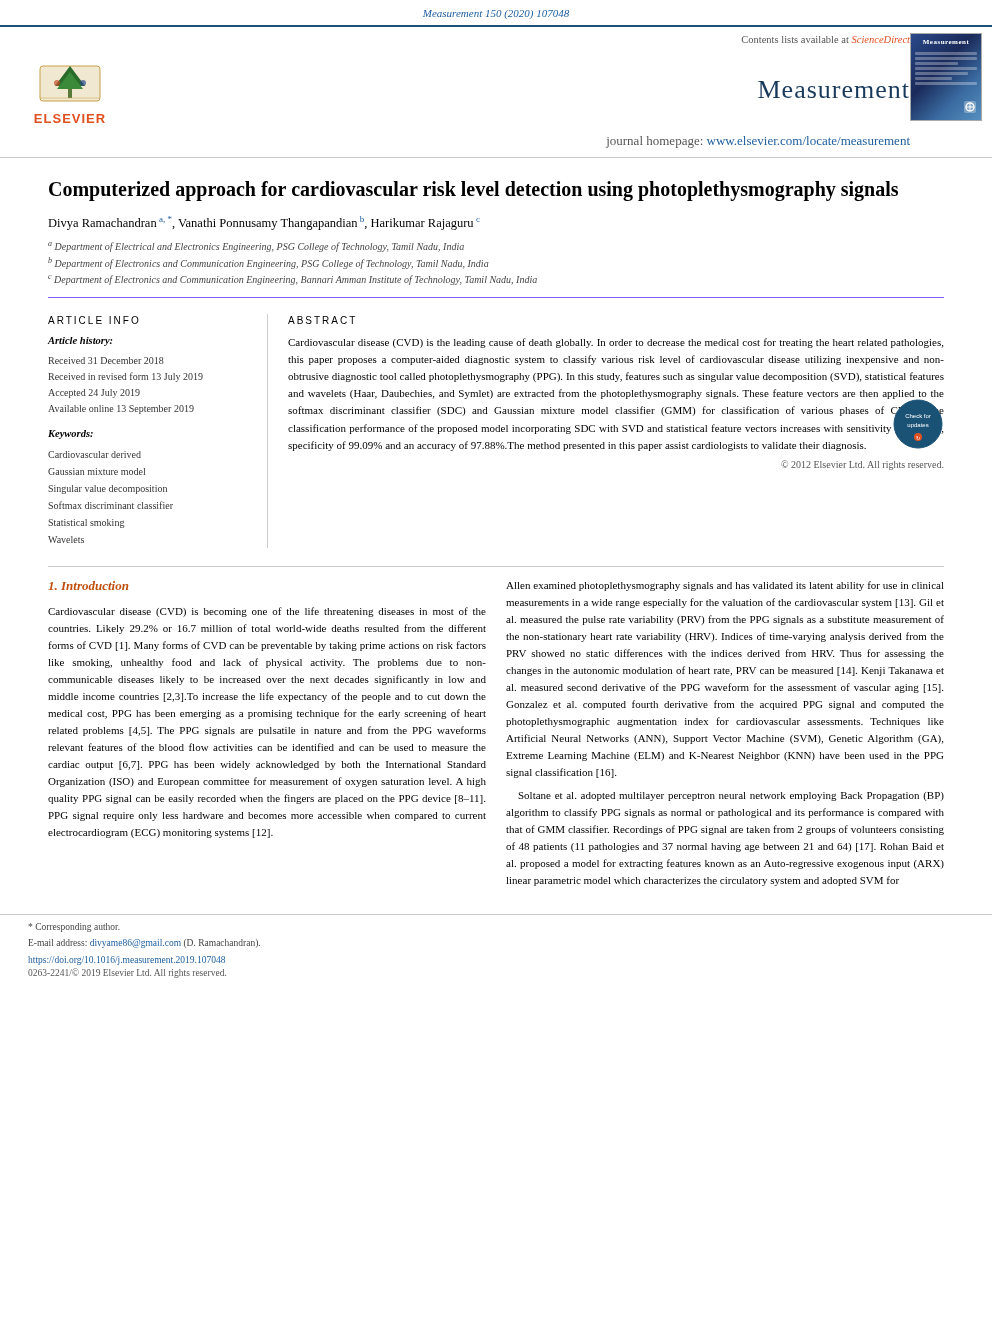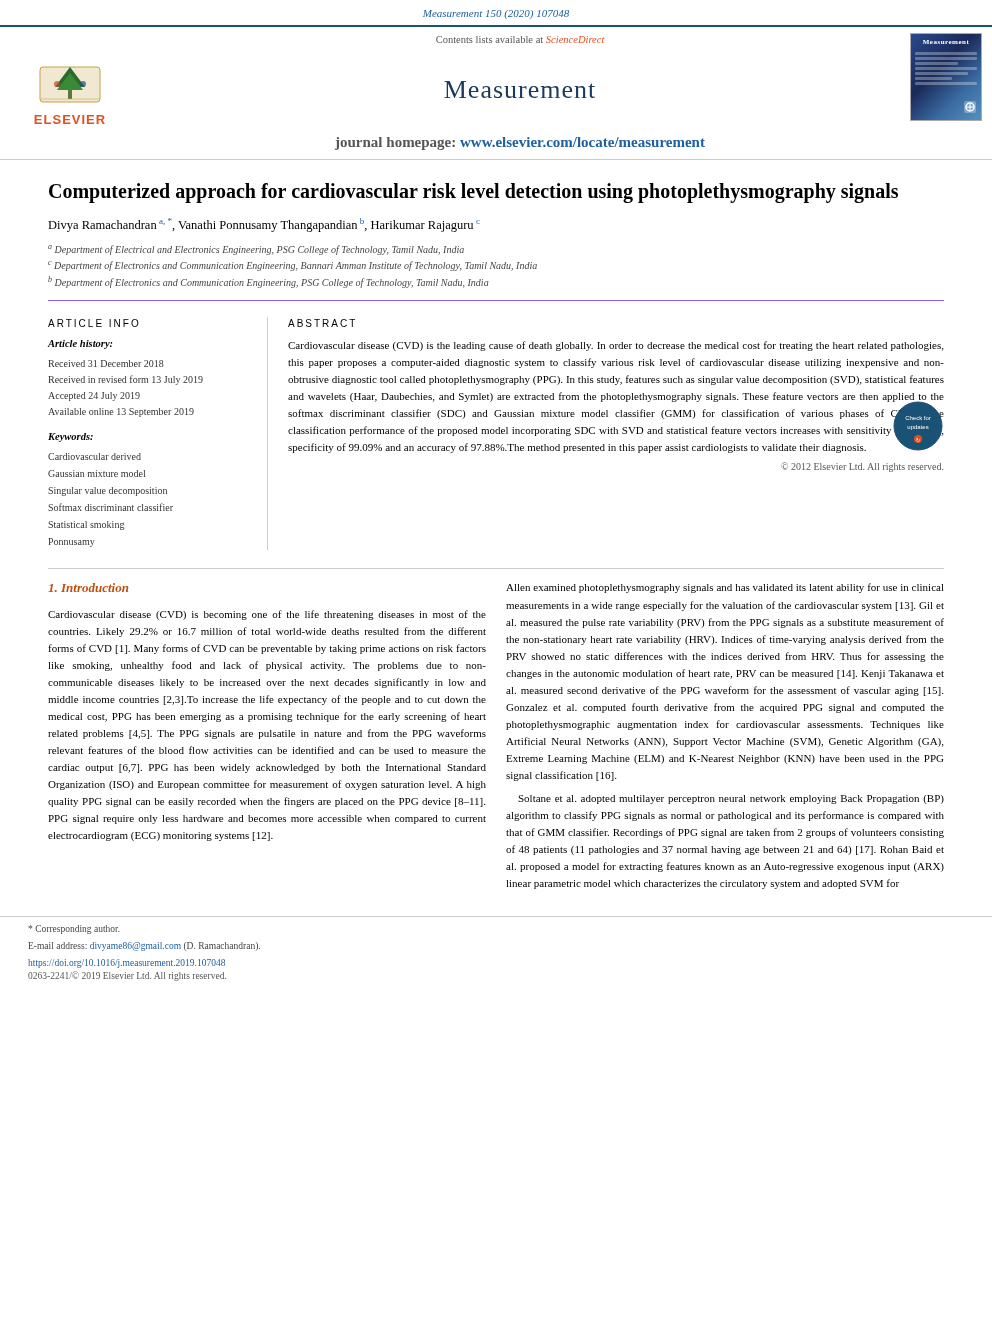--- a/index.html
+++ b/index.html
@@ -50,21 +50,21 @@
       font-weight: bold;
       color: #e05020;
       letter-spacing: 1px;
       margin-top: 2px;
       font-family: Arial, sans-serif;
     }
     .journal-title-block {
       flex: 1;
       display: flex;
       flex-direction: column;
-      align-items: center;
+      align-items: flex-end;
       justify-content: center;
       gap: 20px;
     }
     .contents-line {
       font-size: 10.5px;
       color: #555;
       margin-bottom: 2px;
     }
     .science-direct-link {
       color: #e05020;
@@ -72,24 +72,23 @@
     }
     .journal-name-big {
       font-size: 26px;
       font-family: 'Times New Roman', serif;
       color: #1a3a5c;
       font-weight: normal;
       letter-spacing: 1px;
       margin: 2px 0;
     }
     .homepage-line {
-      font-size: 15px;
+      font-size: 13px;
       color: #555;
       margin-top: 2px;
-      font-weight: bold;
     }
     .homepage-url {
       color: #2060a0;
     }
     .cover-thumb {
       width: 72px;
       min-width: 60px;
       display: flex;
       align-items: stretch;
     }
@@ -369,42 +368,42 @@
     </div>
 
     <div class="authors-line">
       <span class="author-name">Divya Ramachandran</span><span class="author-sup"> a, *</span>,
       <span class="author-name">Vanathi Ponnusamy Thangapandian</span><span class="author-sup"> b</span>,
       <span class="author-name">Harikumar Rajaguru</span><span class="author-sup"> c</span>
     </div>
 
     <div class="affiliations">
       <div class="affiliation-line"><sup style="font-size:8px;">a</sup> Department of Electrical and Electronics Engineering, PSG College of Technology, Tamil Nadu, India</div>
+      <div class="affiliation-line"><sup style="font-size:8px;">b</sup> Department of Electronics and Communication Engineering, PSG College of Technology, Tamil Nadu, India</div>
       <div class="affiliation-line"><sup style="font-size:8px;">c</sup> Department of Electronics and Communication Engineering, Bannari Amman Institute of Technology, Tamil Nadu, India</div>
-      <div class="affiliation-line"><sup style="font-size:8px;">b</sup> Department of Electronics and Communication Engineering, PSG College of Technology, Tamil Nadu, India</div>
     </div>
 
     <div style="border-top: 1px solid #8b5cf6; padding-top: 8px;">
       <div class="two-col">
 
         <div class="left-col">
           <div class="section-heading">ARTICLE  INFO</div>
           <div class="article-info-label">Article history:</div>
           <div class="article-info-item">Received 31 December 2018</div>
           <div class="article-info-item">Received in revised form 13 July 2019</div>
           <div class="article-info-item">Accepted 24 July 2019</div>
           <div class="article-info-item">Available online 13 September 2019</div>
 
           <div class="keywords-label">Keywords:</div>
           <div class="keyword-item">Cardiovascular derived</div>
           <div class="keyword-item">Gaussian mixture model</div>
           <div class="keyword-item">Singular value decomposition</div>
           <div class="keyword-item">Softmax discriminant classifier</div>
           <div class="keyword-item">Statistical smoking</div>
-          <div class="keyword-item">Ponnusamy</div>
+          <div class="keyword-item">Wavelets</div>
         </div>
 
         <div class="right-col">
           <div class="section-heading">ABSTRACT</div>
           <div class="abstract-text">Cardiovascular disease (CVD) is the leading cause of death globally. In order to decrease the medical cost for treating the heart related pathologies, this paper proposes a computer-aided diagnostic system to classify various risk level of cardiovascular disease utilizing inexpensive and non-obtrusive diagnostic tool called photoplethysmography (PPG). In this study, features such as singular value decomposition (SVD), statistical features and wavelets (Haar, Daubechies, and Symlet) are extracted from the photoplethysmography signals. These feature vectors are then applied to the softmax discriminant classifier (SDC) and Gaussian mixture model classifier (GMM) for classification of various phases of CVDs. The classification performance of the proposed model incorporating SDC with SVD and statistical feature vectors increases with sensitivity of 97.24%, specificity of 99.09% and an accuracy of 97.88%.The method presented in this paper assist cardiologists to validate their diagnosis.</div>
           <div class="copyright-line">© 2012 Elsevier Ltd. All rights reserved.</div>
         </div>
       </div>
     </div>
 

